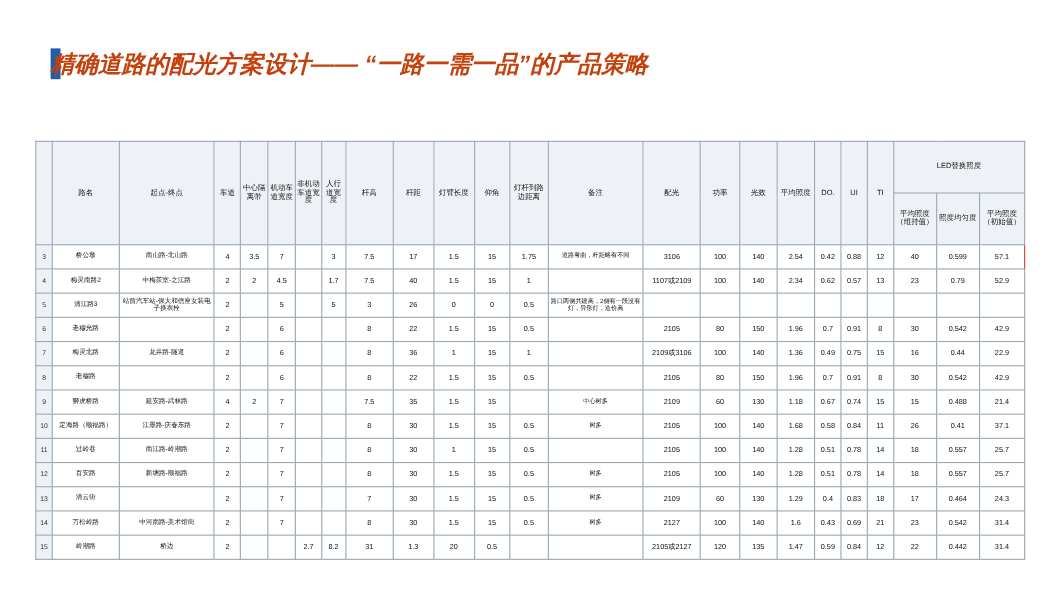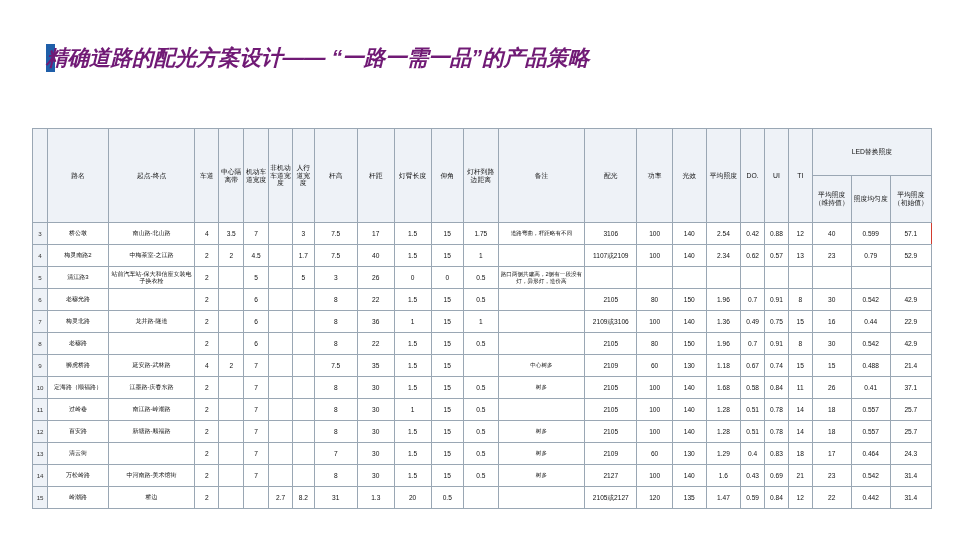--- a/index.html
+++ b/index.html
@@ -37,21 +37,21 @@
     height: 28px;
     background: #1f5fa9;
   }
   .title-text {
     position: absolute;
     left: 0px;
     top: 0px;
     font-size: 21.5px;
     font-weight: bold;
     font-style: italic;
-    color: #701a75;
+    color: #c2410c;
     letter-spacing: 0px;
     white-space: nowrap;
     line-height: 40px;
   }
   
   .table-wrap {
     position: absolute;
     left: 32px;
     top: 128px;
     width: 900px;

